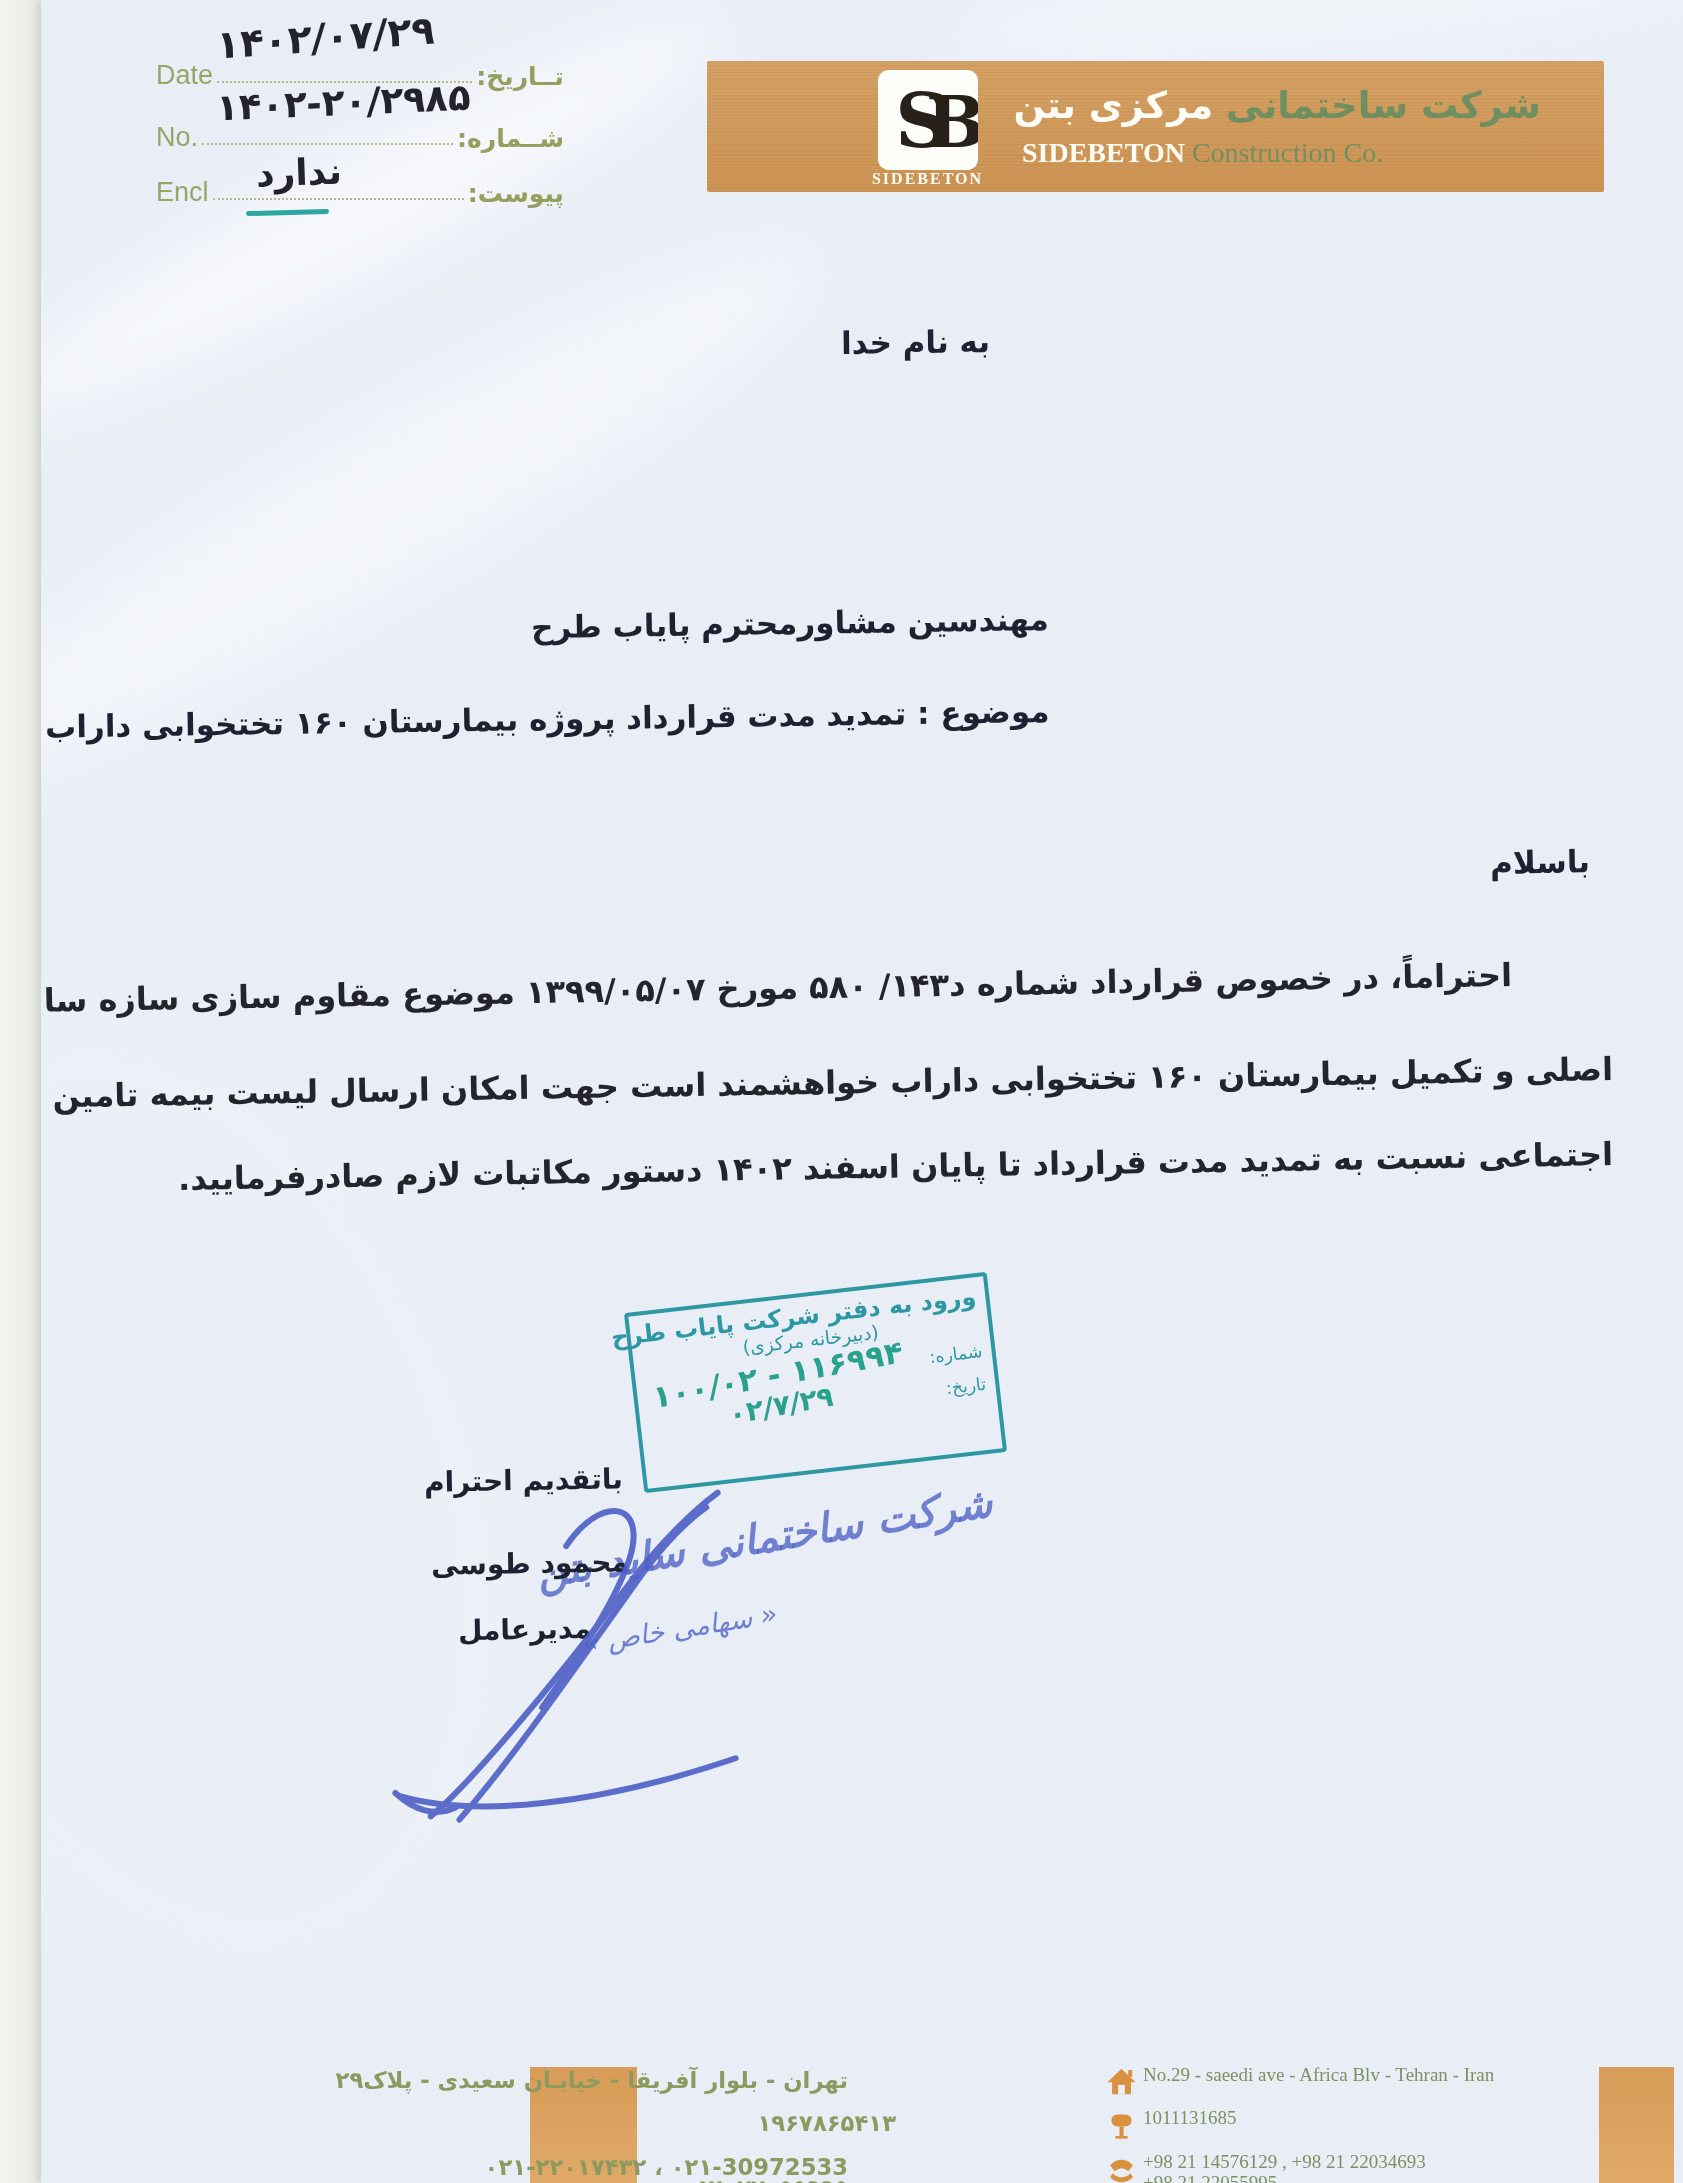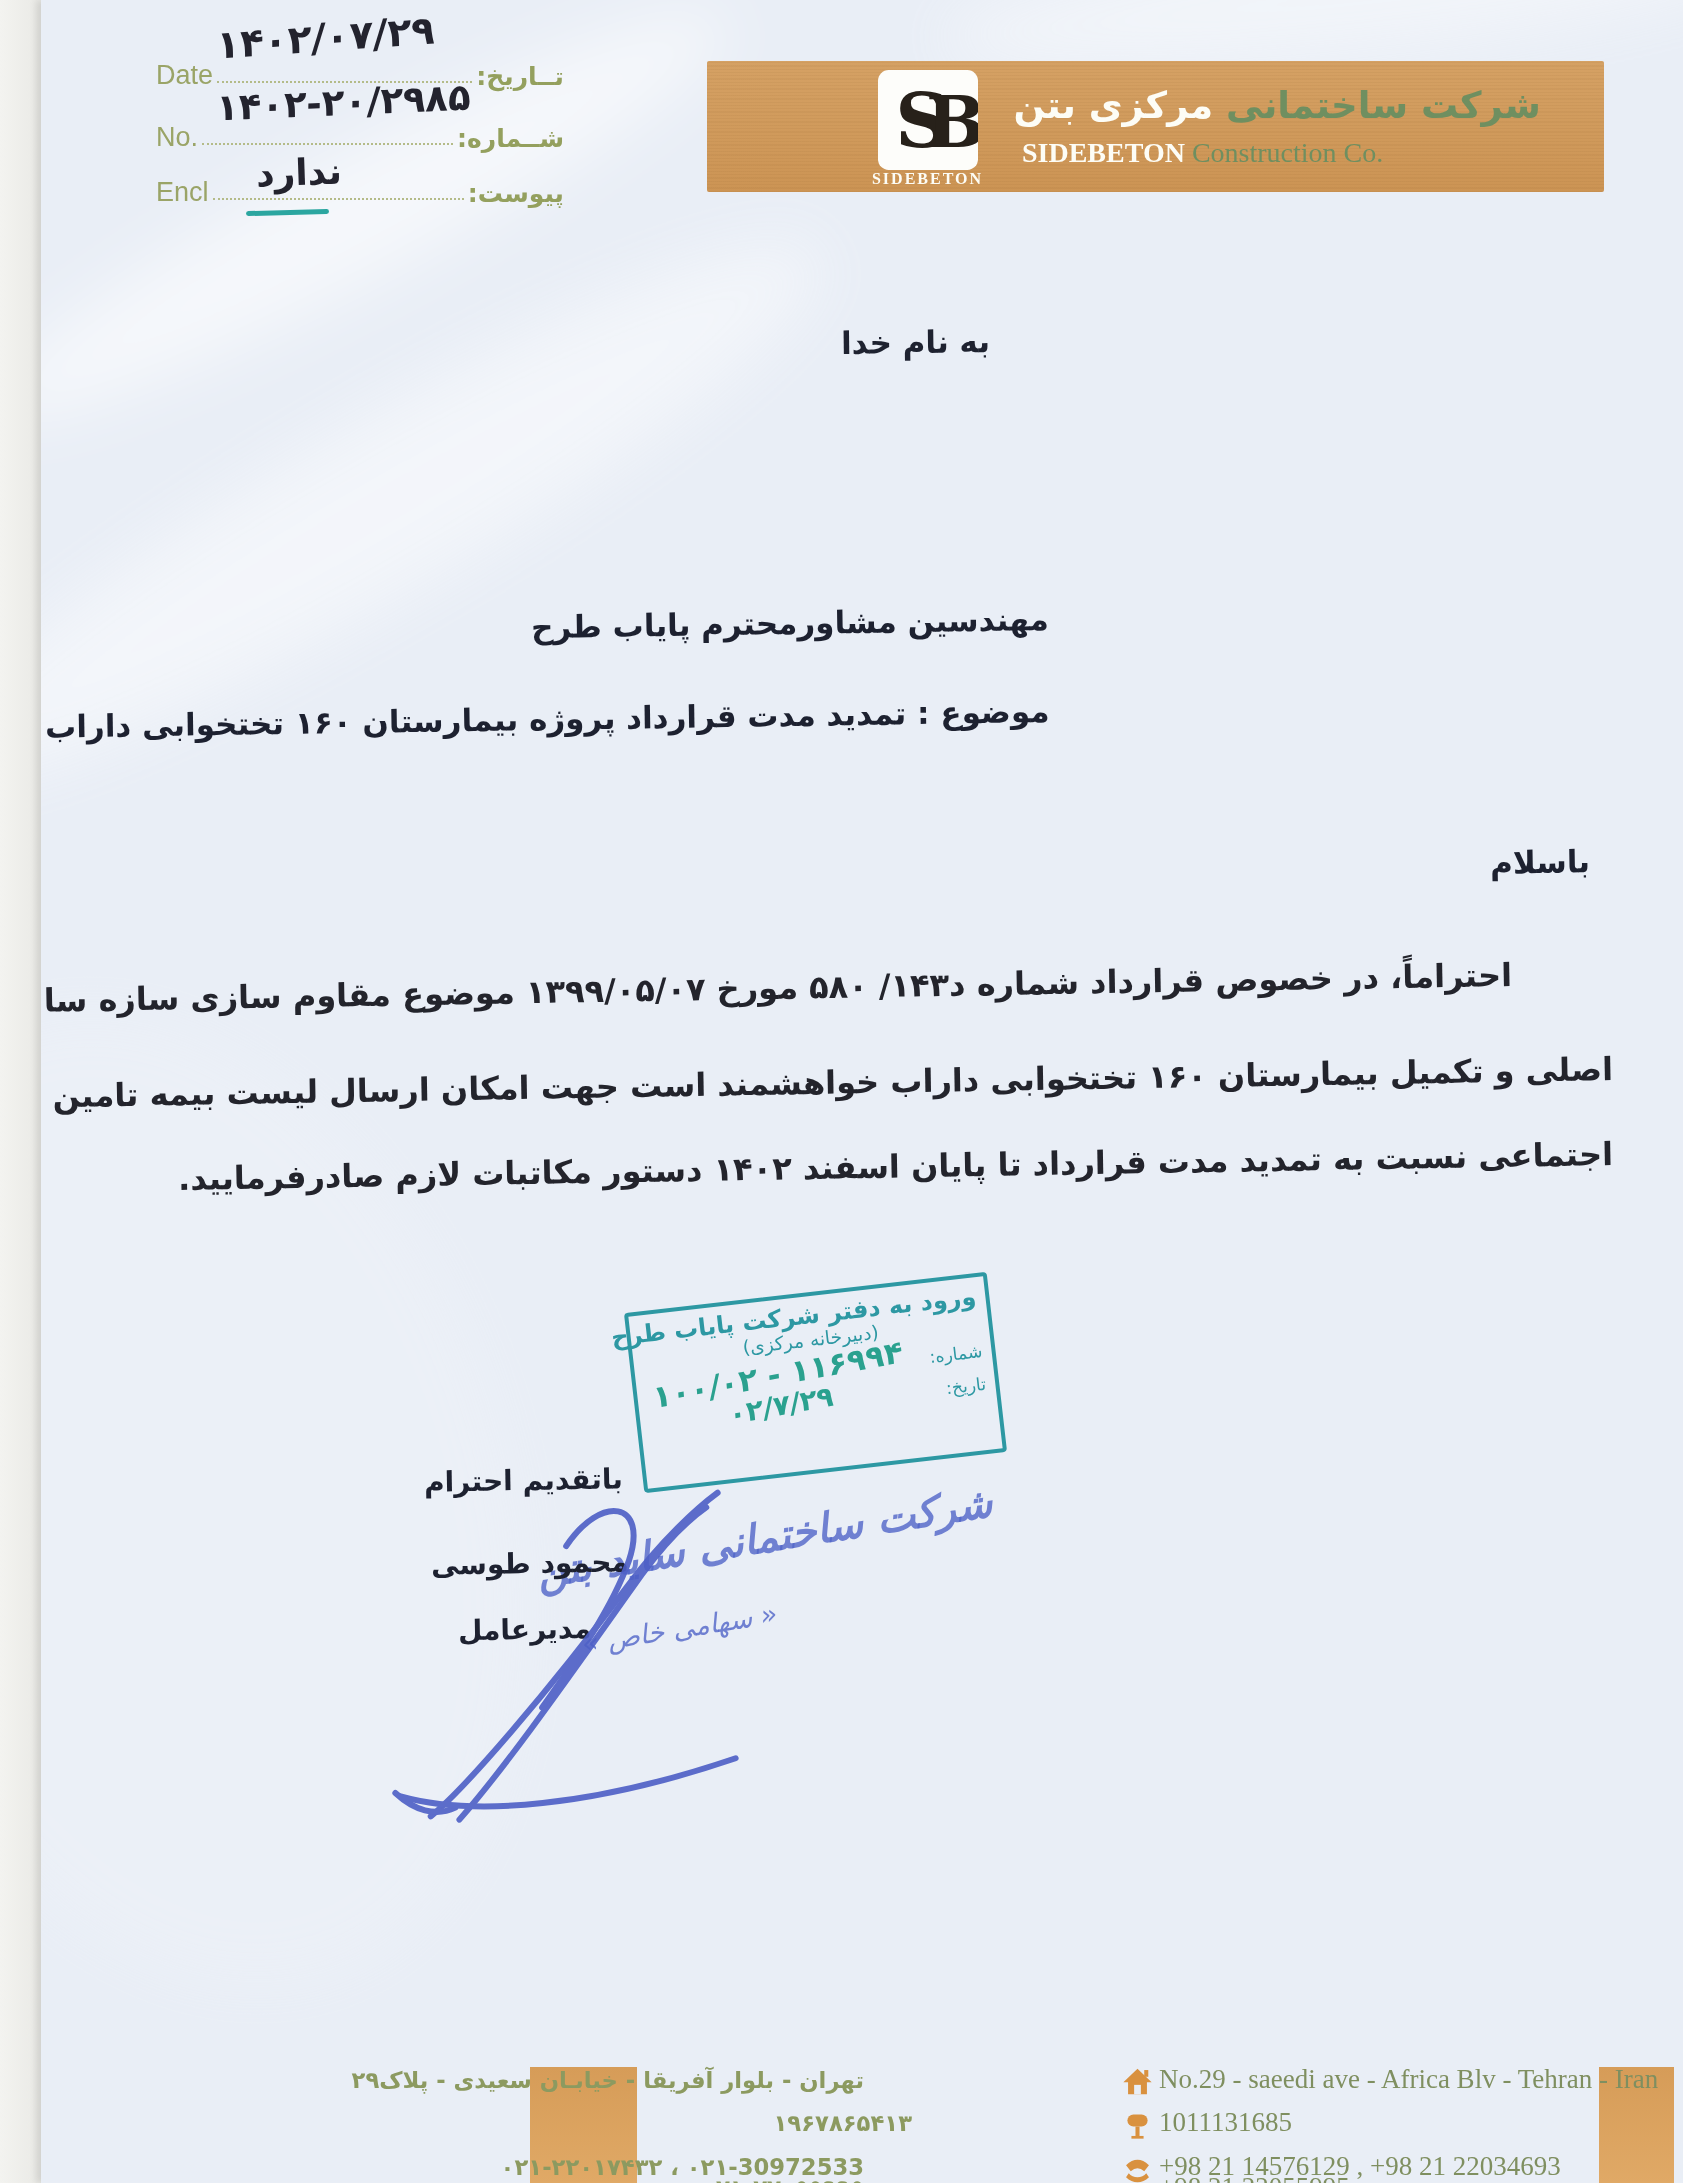--- a/index.html
+++ b/index.html
@@ -81,24 +81,24 @@
   .bstamp1{position:absolute;left:493px;top:1514px;font-size:41px;font-style:italic;font-weight:bold;
     color:rgba(80,100,200,.8);direction:rtl;white-space:nowrap;transform:rotate(-9deg);}
   .bstamp2{position:absolute;left:540px;top:1613px;font-size:27px;font-style:italic;
     color:rgba(80,100,200,.8);direction:rtl;white-space:nowrap;transform:rotate(-9deg);}
   .sig-svg{position:absolute;left:313px;top:1446px;}
 
   
   .fbar{position:absolute;top:2067px;height:116px;background:linear-gradient(180deg,#d69c58,#e0a966);}
   .fbar.l{left:489px;width:107px;}
   .fbar.r{left:1558px;width:75px;}
-  .frow{position:absolute;left:0;width:1384px;height:39px;margin-left:16px;}
+  .frow{position:absolute;left:0;width:1384px;height:39px;}
   .frow .fa-t{position:absolute;right:577px;font-size:22.7px;font-weight:bold;color:#8c9a60;white-space:nowrap;direction:rtl;top:4px;}
   .frow .fa-t.ltr{direction:ltr;}
-  .frow .en-t{position:absolute;left:1102px;font-family:"Liberation Serif",serif;font-size:27px;color:#7f8f60;white-space:nowrap;top:1.3px;}
+  .frow .en-t{position:absolute;left:1102px;font-family:"Liberation Serif",serif;font-size:19px;color:#7f8f60;white-space:nowrap;top:1.3px;}
   .frow .ficon{position:absolute;left:1065px;top:2.7px;width:31px;height:31px;}
   .r1{top:2063px;} .r2{top:2106px;padding-left:48px;} .r3{top:2150px;} .r4{top:2171px;}
 </style>
 </head>
 <body>
 
 <div class="scan-strip"></div>
 
 <div class="paper">
   <div class="streak s1"></div>

